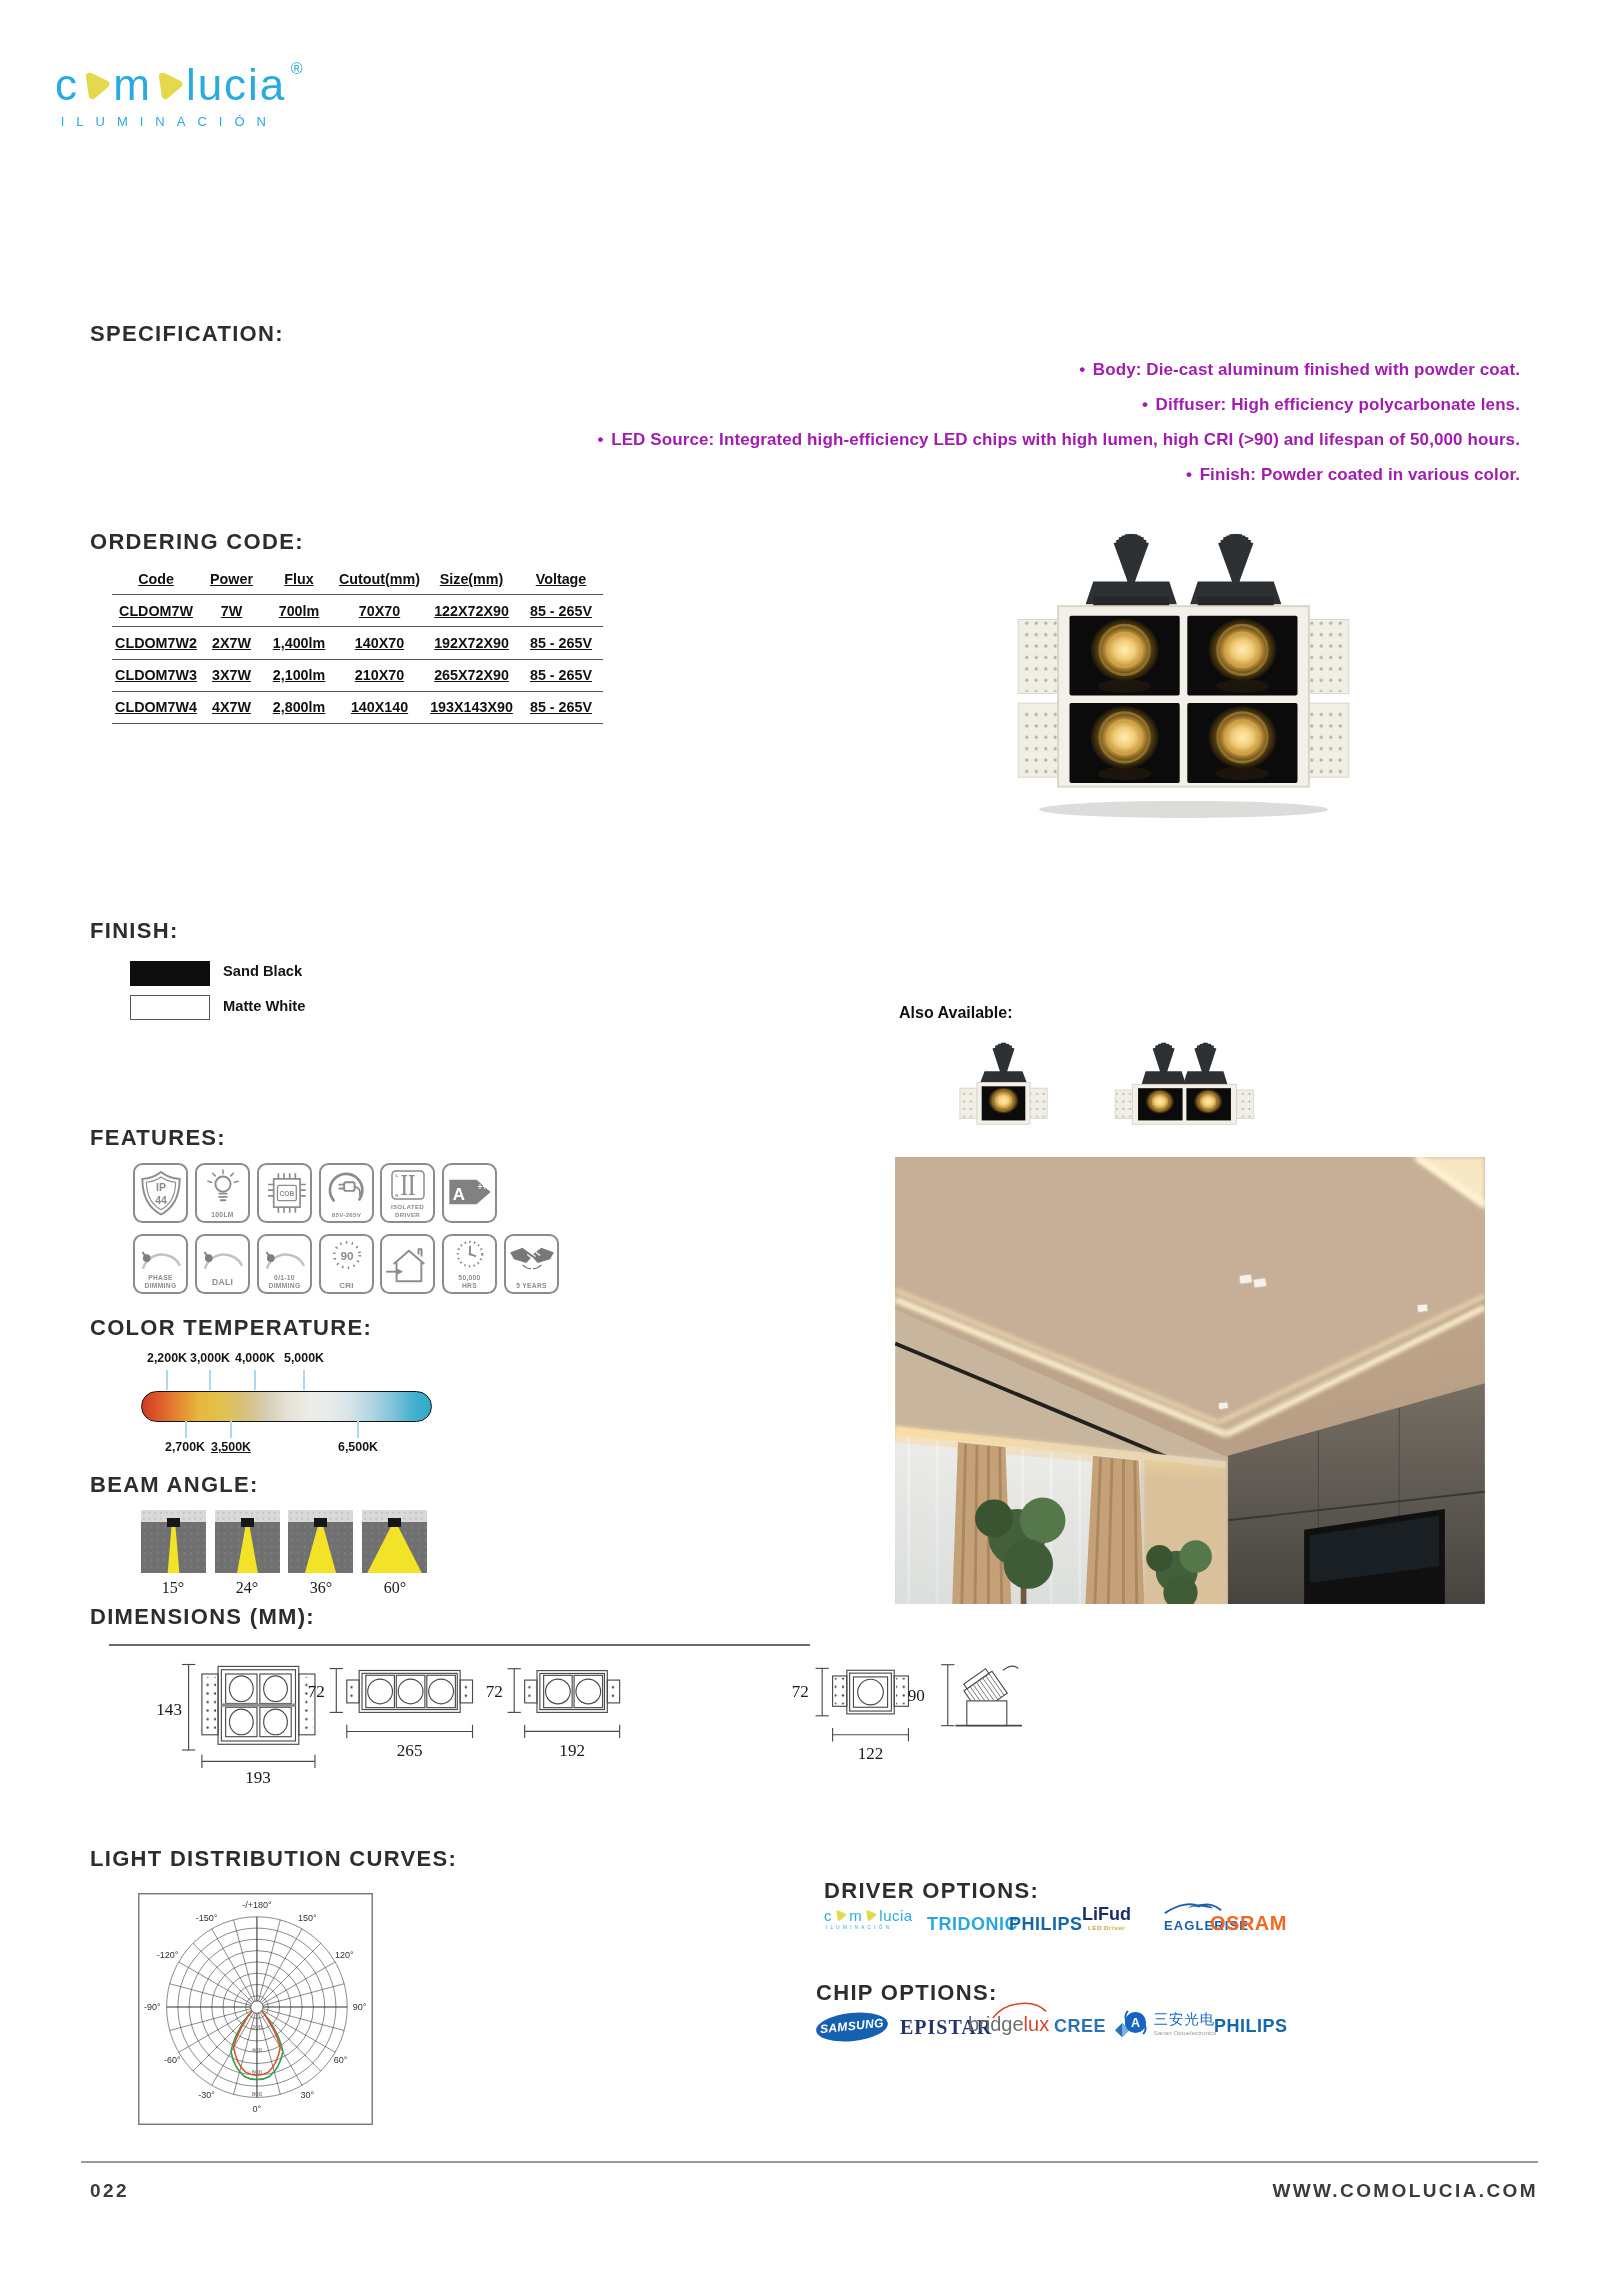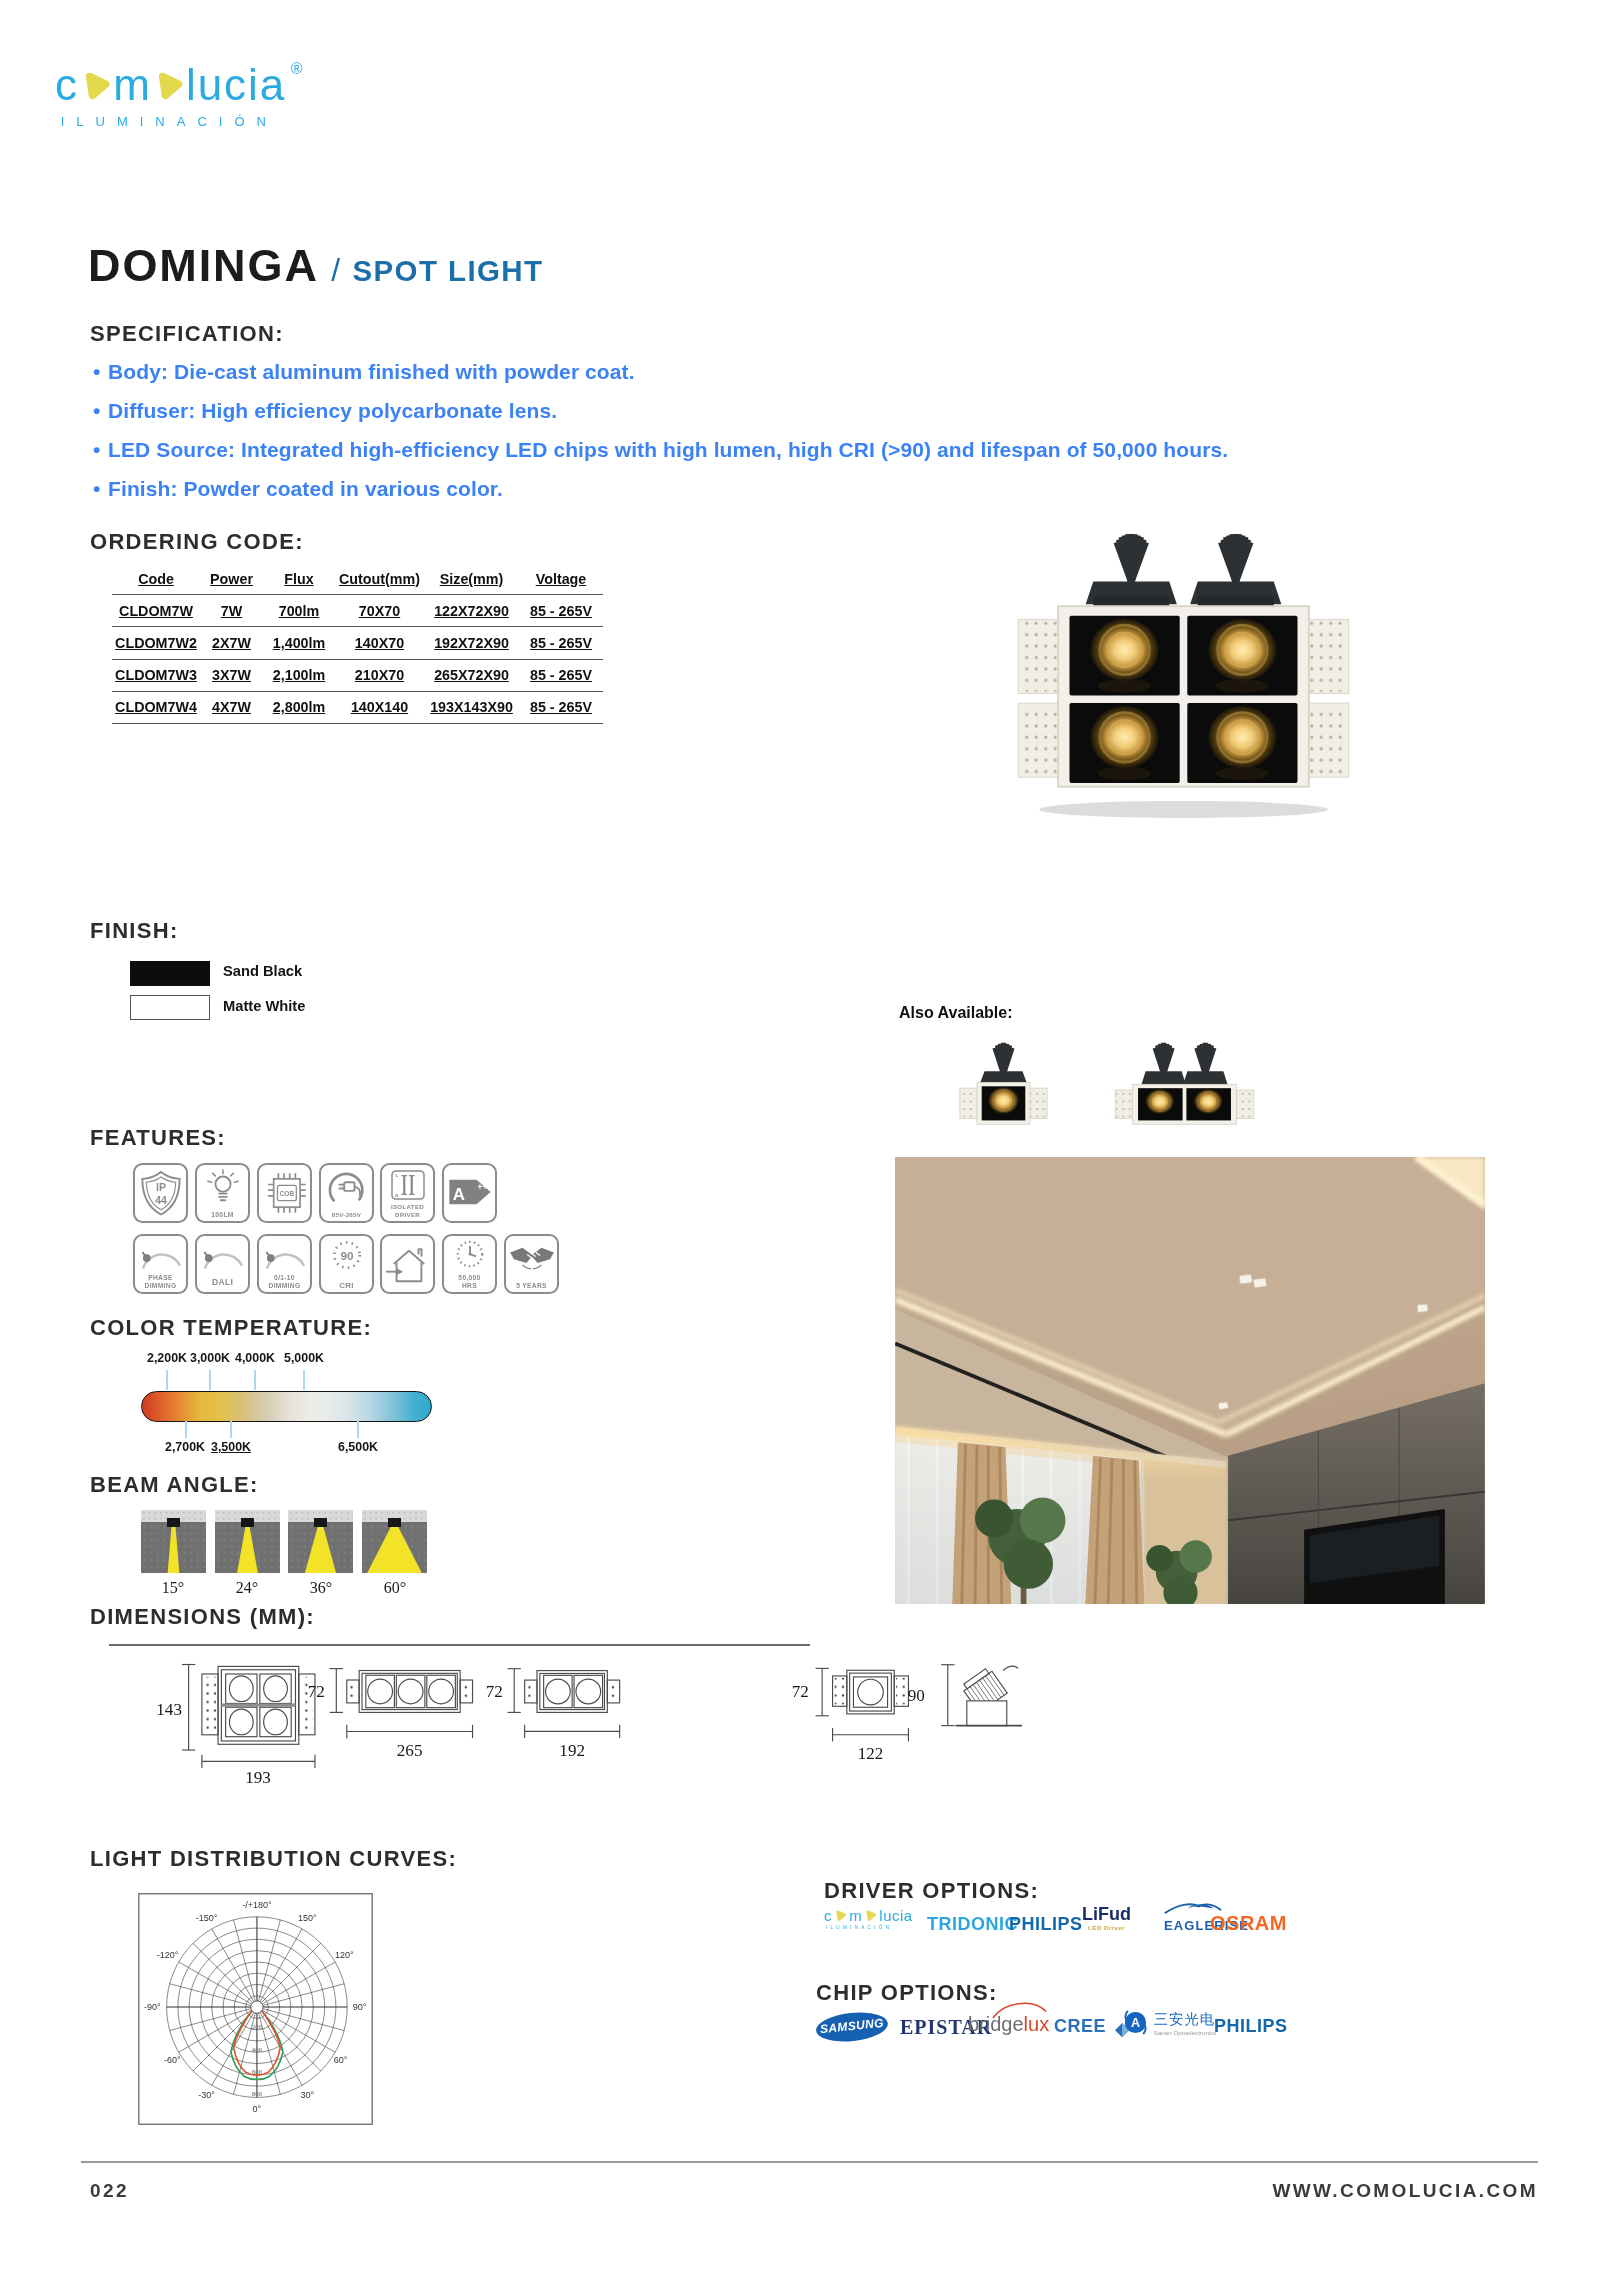--- a/index.html
+++ b/index.html
@@ -13,21 +13,21 @@
   .tri{margin:0 2.9px;}
   .reg{font-size:16px;align-self:flex-start;margin:-1.9px 0 0 4.8px;color:#29abe2;}
   .logo-sub{margin-top:6.7px;font-size:13px;letter-spacing:12px;color:#29abe2;padding-left:5.7px;white-space:nowrap;}
   
   .title-row{display:flex;align-items:baseline;gap:12.4px;white-space:nowrap;}
   .title-name{font-size:45px;font-weight:700;color:#1c1c1c;letter-spacing:1.9px;}
   .title-sep{font-size:32px;color:#1a6fa9;}
   .title-type{font-size:29.5px;font-weight:700;color:#1a6fa9;letter-spacing:1.4px;}
   
   .bullets{margin:0;padding:0;list-style:none;}
-  .bullets li{font-size:21px;font-weight:600;color:#3b82f6;margin-bottom:15px;letter-spacing:0.1px;}
+  .bullets li{font-size:17px;font-weight:600;color:#a21caf;margin-bottom:15px;letter-spacing:0.1px;text-align:right;}
   .bullets li::before{content:"•";margin-right:7.6px;}
   
   .oc-table{border-collapse:collapse;font-size:14.3px;color:#111;text-decoration:underline;}
   .oc-table th,.oc-table td{border-bottom:1.9px solid #555;text-align:center;padding:7.6px 1.9px;font-weight:600;white-space:nowrap;}
   
   .swatch{position:absolute;width:80px;height:25px;box-sizing:border-box;}
   .swatch-label{position:absolute;font-size:14.7px;font-weight:600;color:#141414;white-space:nowrap;}
   .also-label{font-size:16px;font-weight:700;color:#111;}
   
   .feat{position:absolute;width:55px;height:60px;border:2.3px solid #8c8c8c;border-radius:9.5px;box-sizing:border-box;}
@@ -94,25 +94,20 @@
       <span class="lt">m</span>
       <svg class="tri" width="28.5" height="32" viewBox="0 0 30 34">
           <path d="M8,8 L25,16 L11,28 Z" fill="#e4d94c" stroke="#e4d94c" stroke-width="8" stroke-linejoin="round"></path>
         </svg>
       <span class="lt">lucia</span>
       <span class="reg">®</span>
     </div>
     <div class="logo-sub">ILUMINACIÓN</div>
   </div>
 
-  <div class="abs title-row" style="left:88px;top:240px;">
-    <span class="title-name">DOMINGA</span>
-    <span class="title-sep">/</span>
-    <span class="title-type">SPOT LIGHT</span>
-  </div>
 
   <div class="abs sec-h" style="left:90px;top:321px;">SPECIFICATION:</div>
   <ul class="abs bullets" style="left:93px;top:360px;width:1427px;">
     <li>Body: Die-cast aluminum finished with powder coat.</li>
     <li>Diffuser: High efficiency polycarbonate lens.</li>
     <li>LED Source: Integrated high-efficiency LED chips with high lumen, high CRI (&gt;90) and lifespan of 50,000 hours.</li>
     <li>Finish: Powder coated in various color.</li>
   </ul>
 
   <div class="abs sec-h" style="left:90px;top:529px;">ORDERING CODE:</div>

